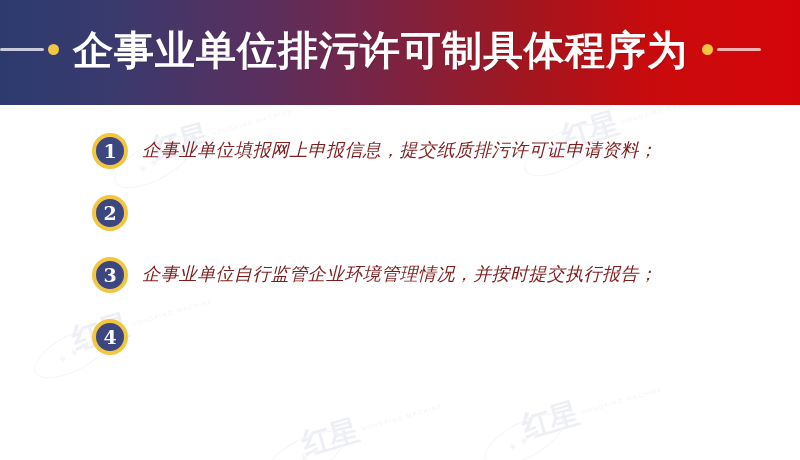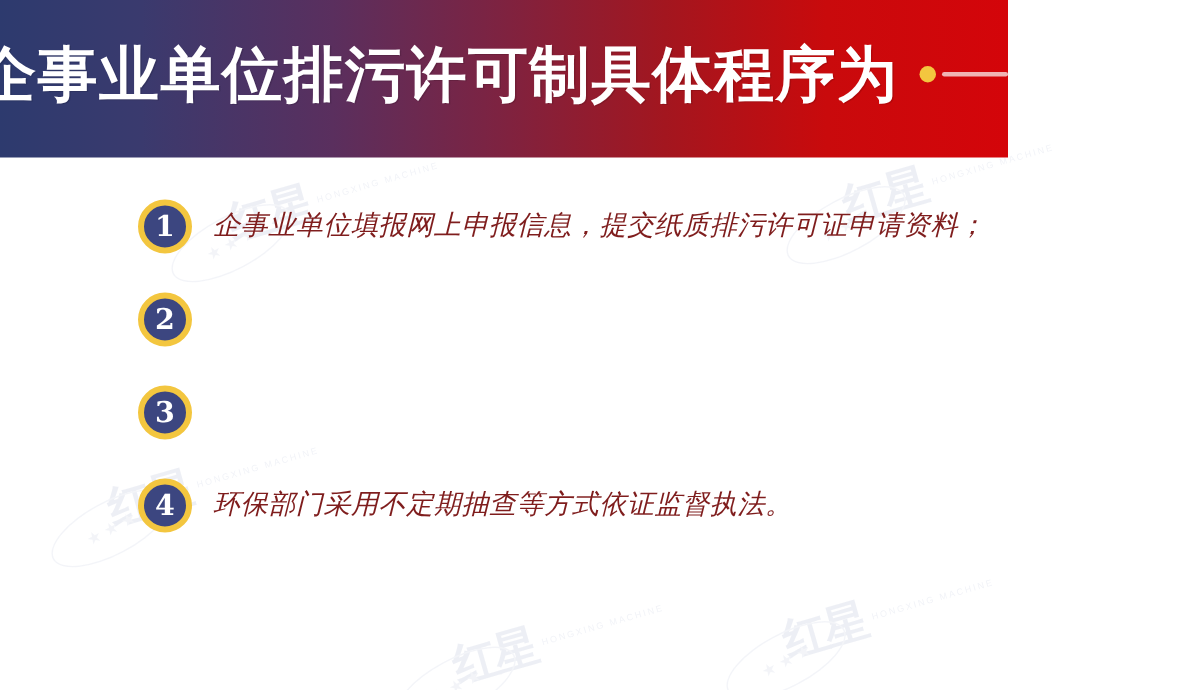--- a/index.html
+++ b/index.html
@@ -69,34 +69,34 @@
     gap: 4px;
     color: #b9c2da;
     font-size: 11px;
   }
 
   
   .banner {
     position: absolute;
     left: 0;
     top: 0;
-    width: 672px;
+    width: 800px;
     height: 105px;
     background: linear-gradient(90deg,
         #2d3a6e 0%,
         #3a3a6e 14%,
         #5a2f5e 33%,
         #7a2444 48%,
         #a3161f 66%,
         #c90a0c 82%,
         #d4050a 100%);
     z-index: 3;
     display: flex;
     align-items: center;
-    justify-content: flex-end;
+    justify-content: flex-start;
   }
 
   .banner-inner {
     display: flex;
     align-items: center;
     justify-content: center;
     gap: 14px;
     margin-top: -6px;
   }
 
@@ -253,21 +253,21 @@
       <span class="badge">1</span>
       <span class="item-text">企事业单位填报网上申报信息，提交纸质排污许可证申请资料；</span>
     </div>
 
     <div class="item">
       <span class="badge">2</span>
     </div>
 
     <div class="item">
       <span class="badge">3</span>
+      <span class="item-text">企事业单位自行监管企业环境管理情况，并按时提交执行报告；</span>
     </div>
 
     <div class="item">
       <span class="badge">4</span>
-      <span class="item-text">环保部门采用不定期抽查等方式依证监督执法。</span>
     </div>
 
   </div>
 </div>
 
 </body></html>

